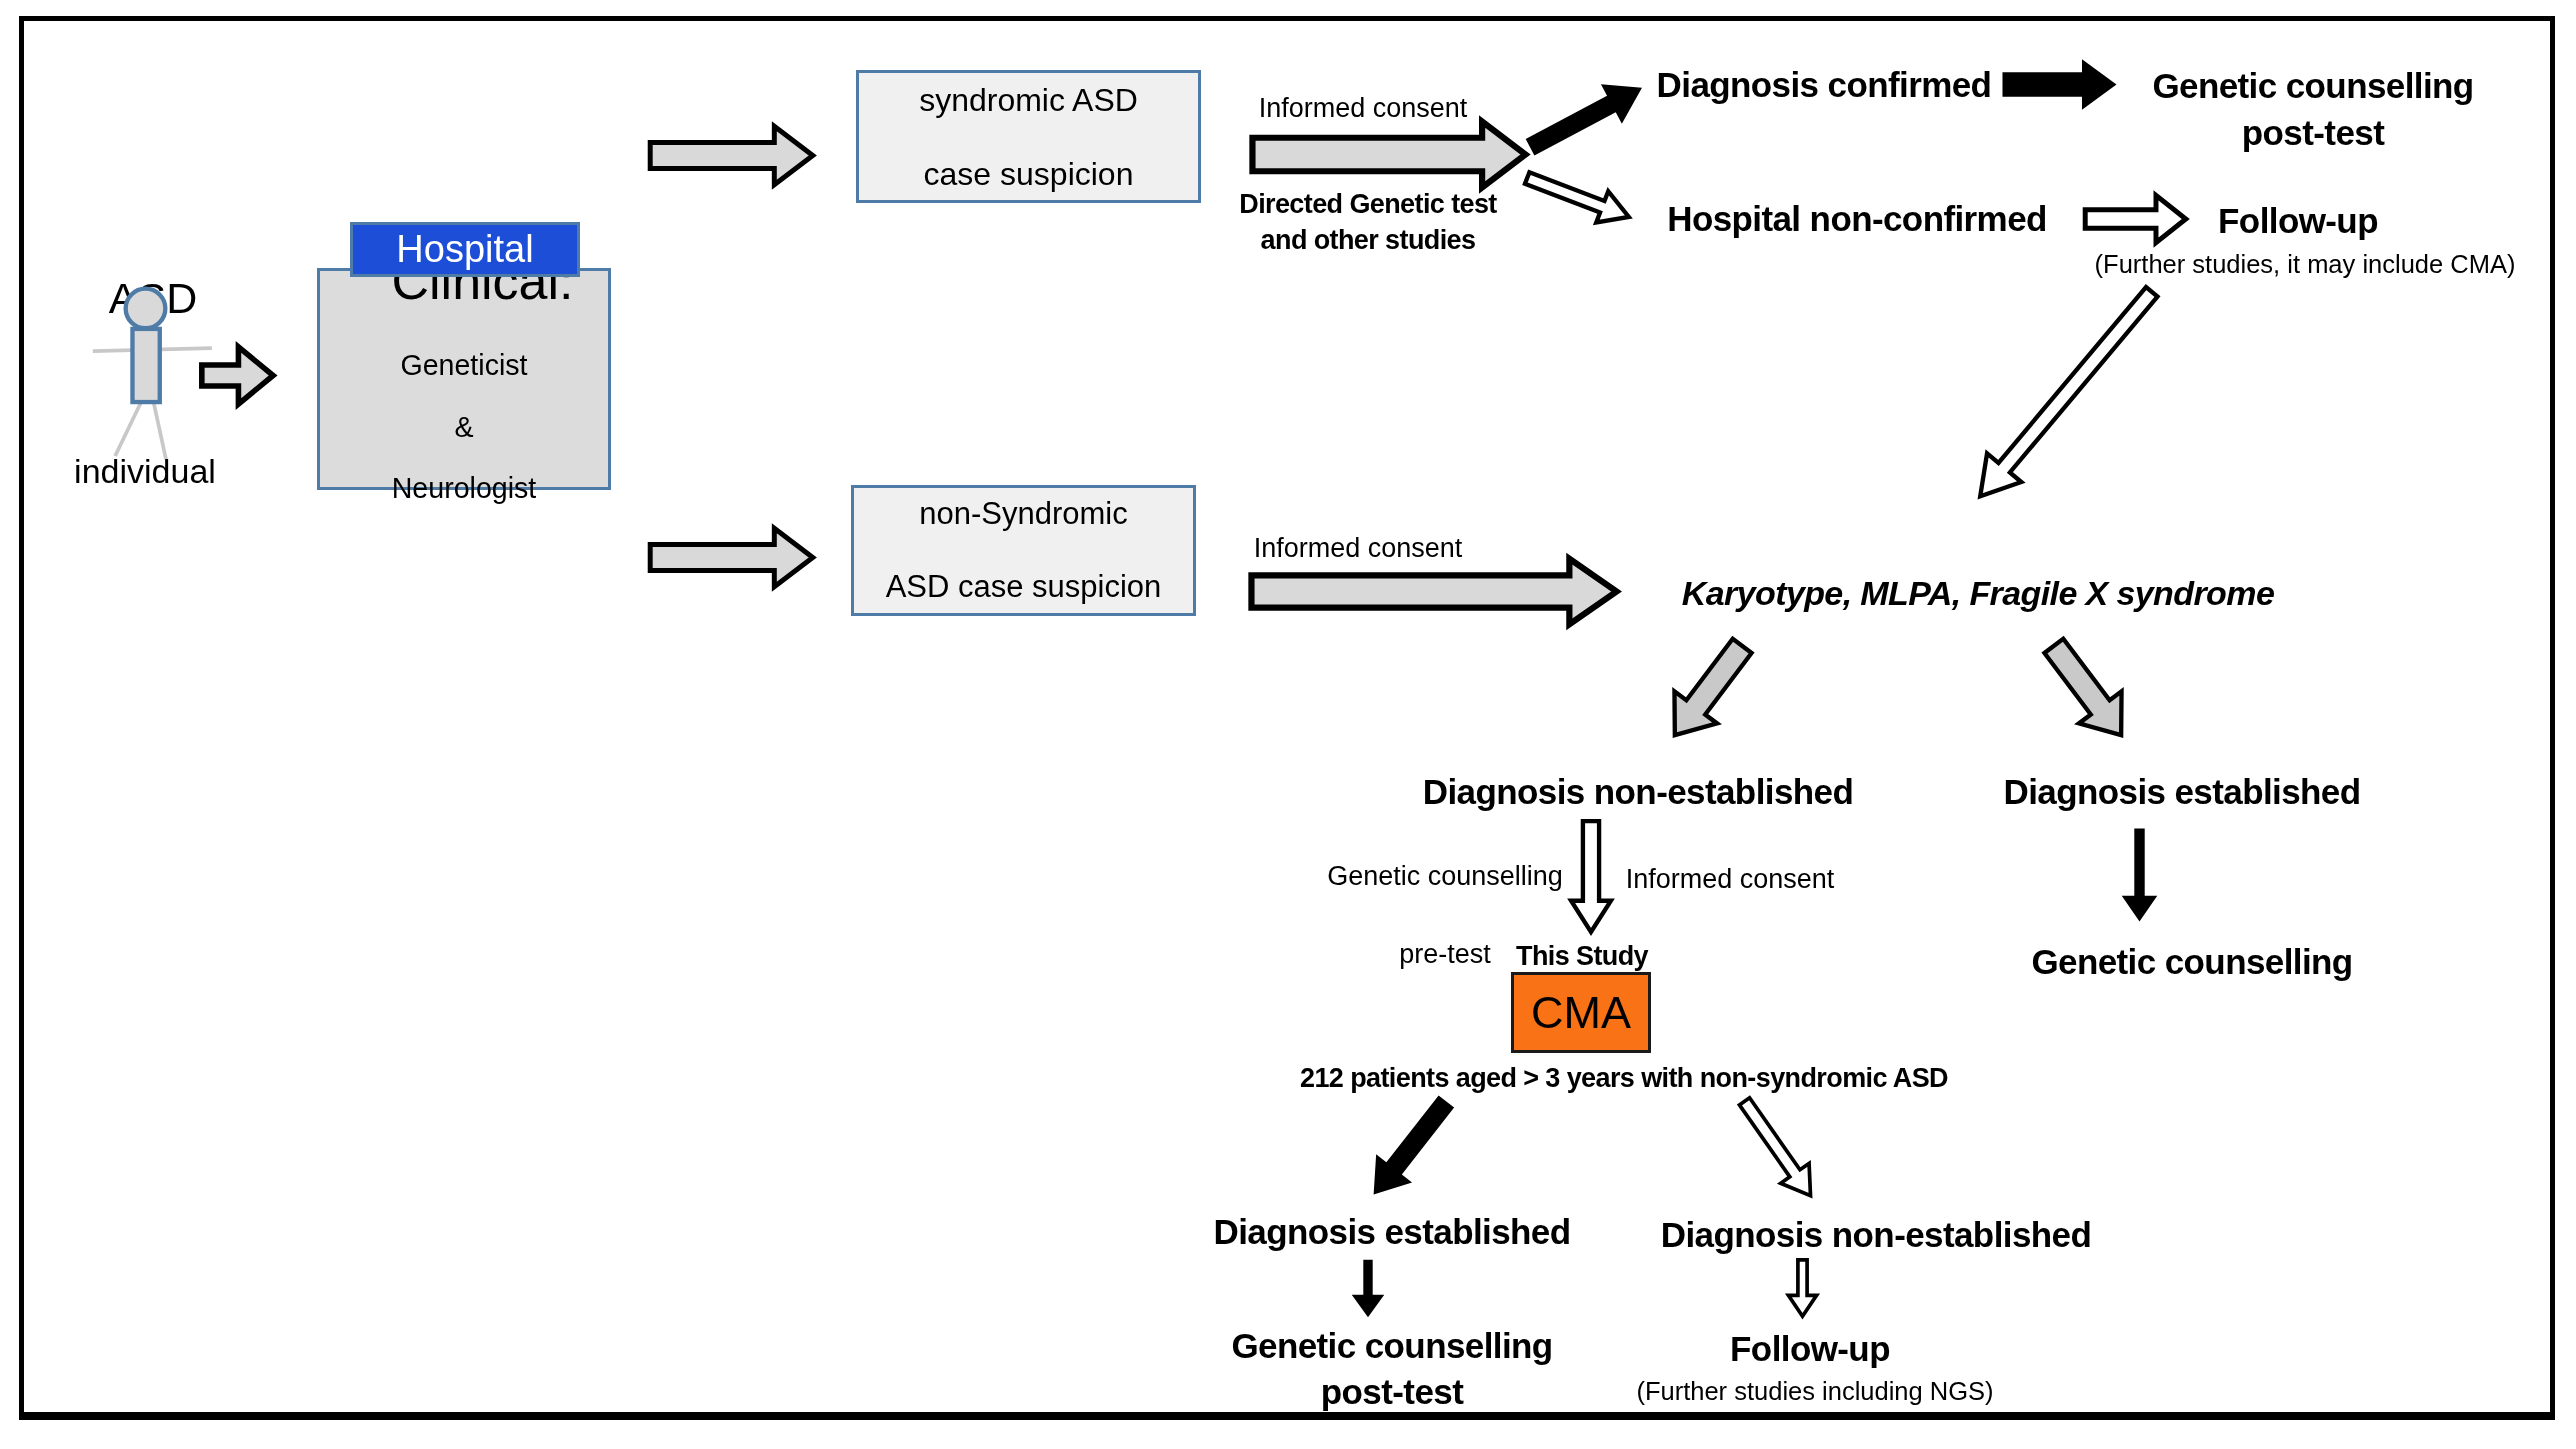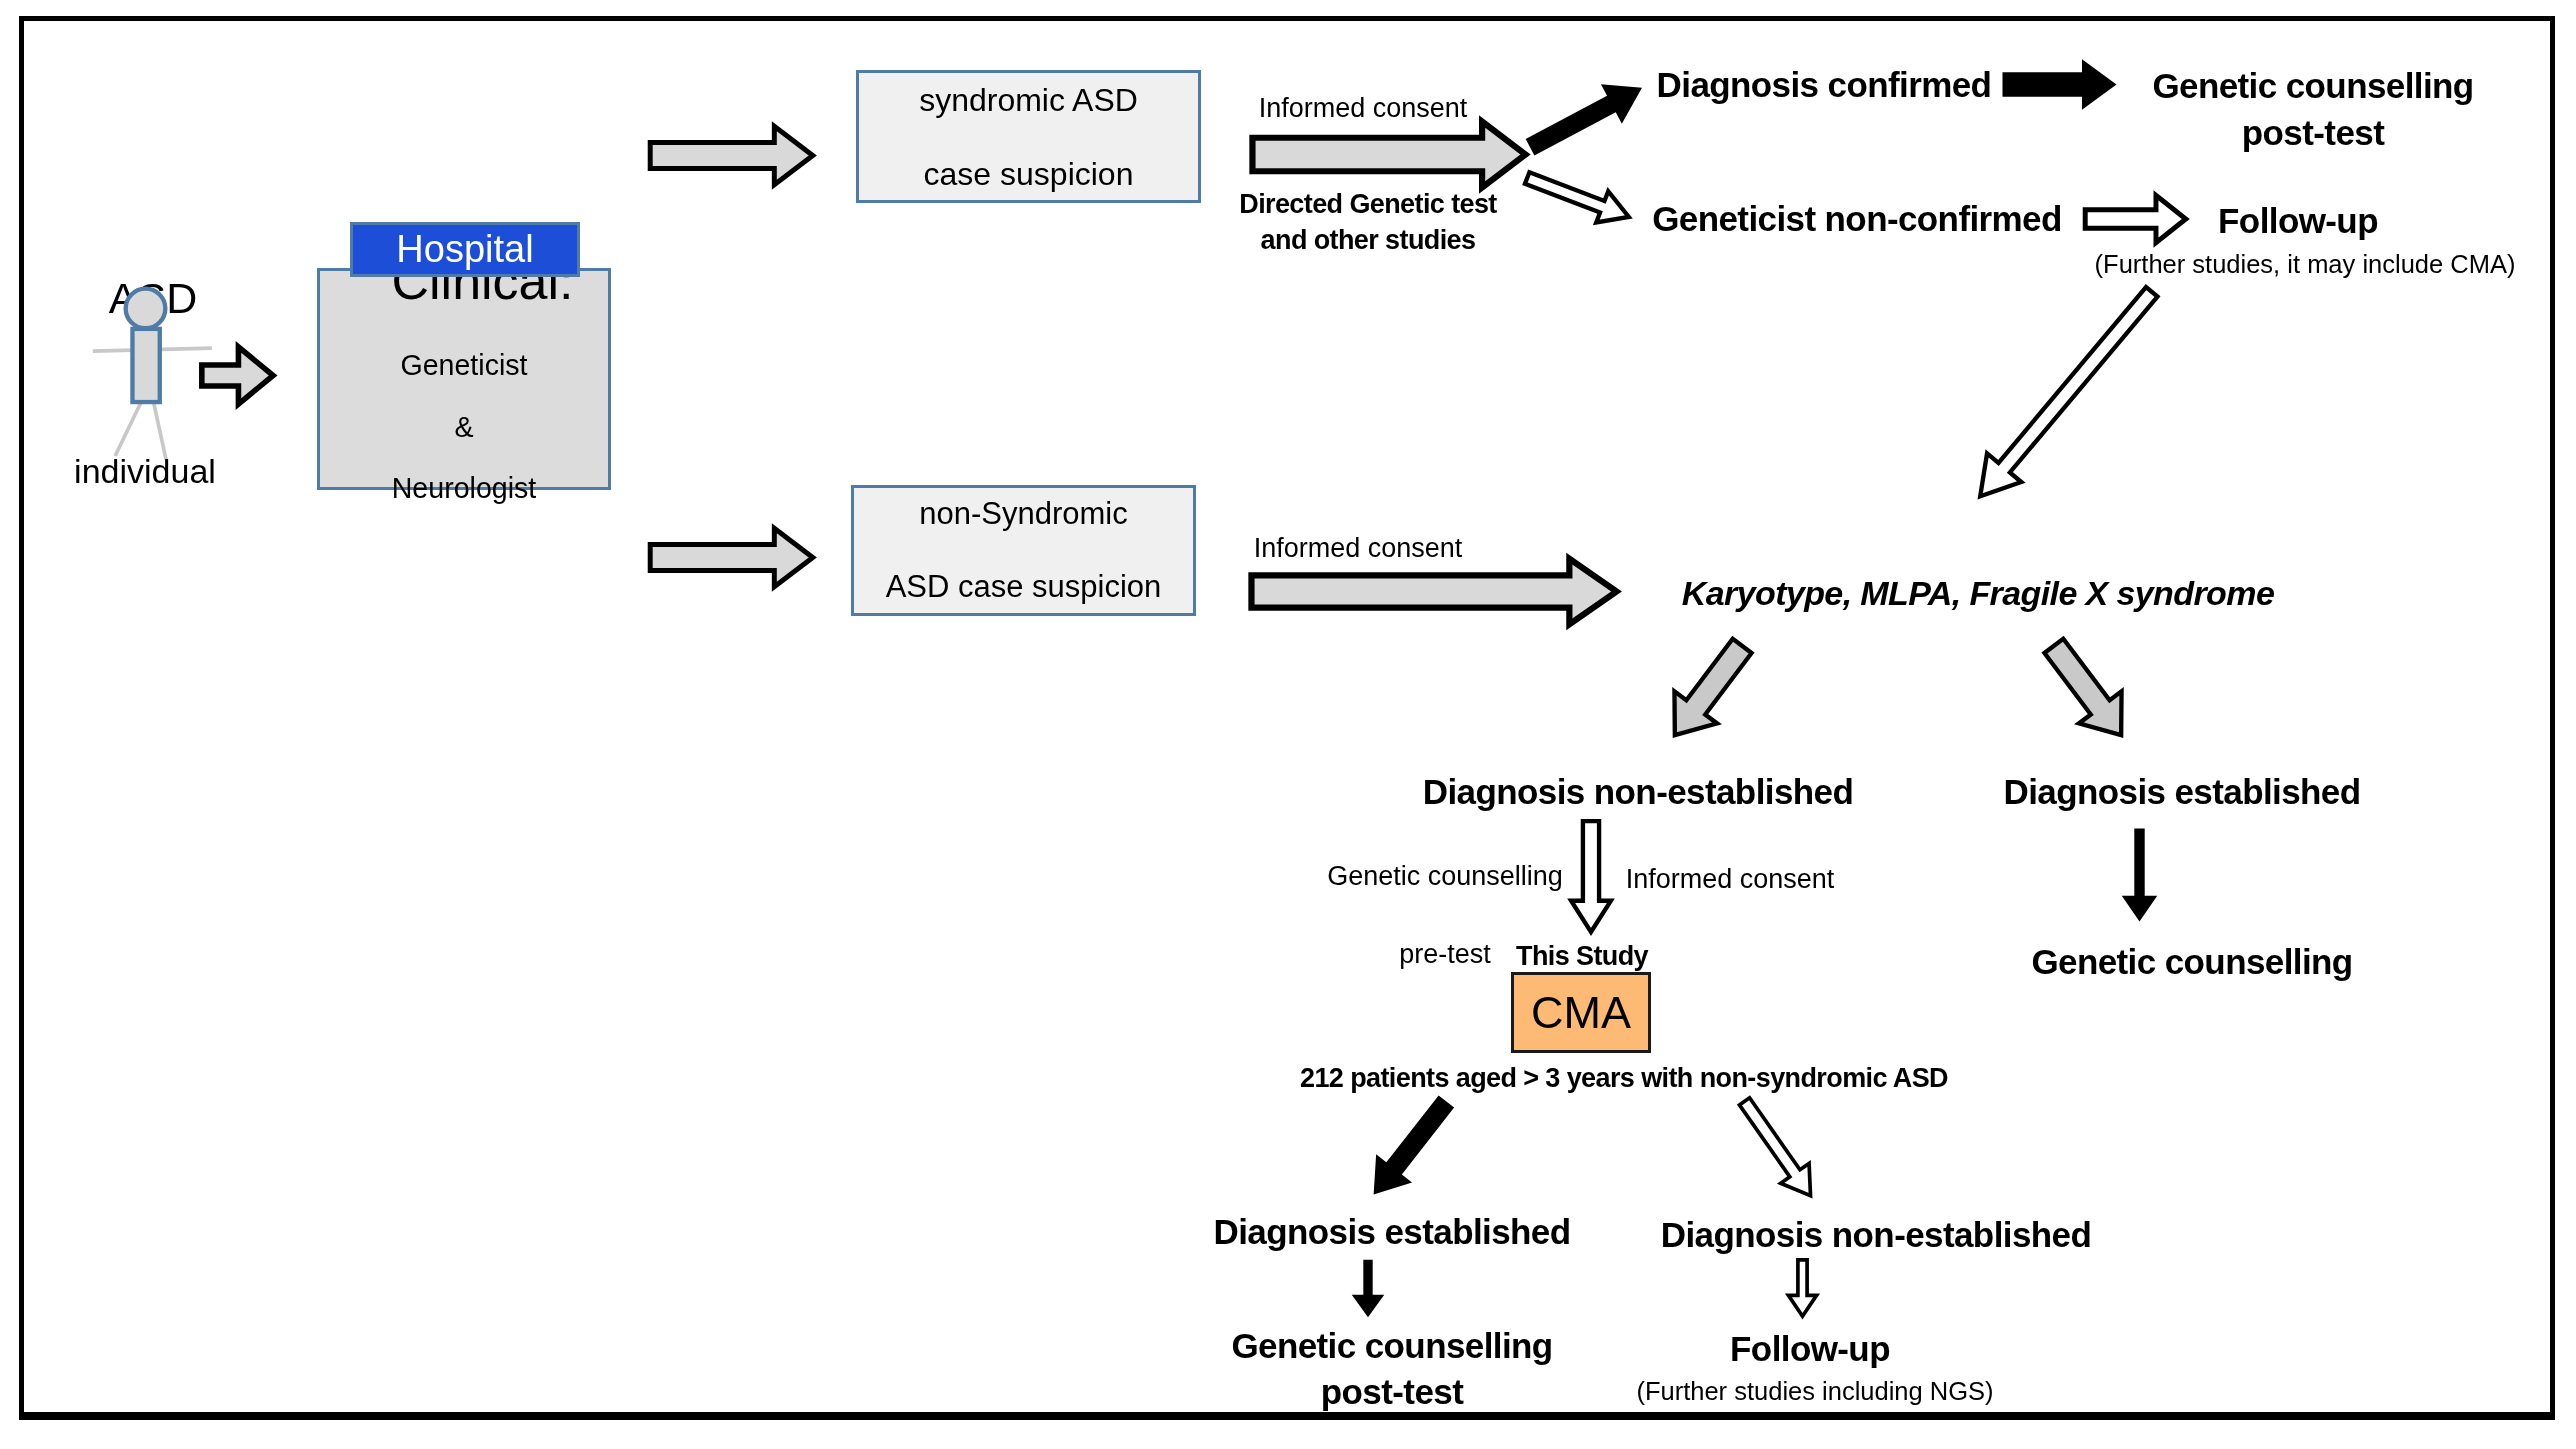--- a/index.html
+++ b/index.html
@@ -18,21 +18,21 @@
   .fs54{font-size:34px;}
   .fs44{font-size:27px;}
   .fs41{font-size:25.5px;}
   .box{position:absolute;box-sizing:border-box;display:flex;flex-direction:column;align-items:center;justify-content:center;text-align:center;gap:26px;}
   .bluebox{border:3.7px solid #4f7ba7;}
   .syn{background:#f0f0f0;font-size:32px;line-height:1.5;}
   .hospital-header{background:#1d4ed8;color:#ffffff;font-size:38px;z-index:3;}
   .clinical{background:#dcdcdc;z-index:2;}
   .clinical .t1{font-size:52px;margin-bottom:11.2px;margin-left:37px;}
   .clinical .t2{font-size:28.6px;line-height:1.25;}
-  .cma-box{background:#fdba74;border:3.1px solid #1a1a1a;font-size:45px;z-index:2;}
+  .cma-box{background:#f97316;border:3.1px solid #1a1a1a;font-size:45px;z-index:2;}
   svg.arrow{position:absolute;overflow:visible;}
   svg.person{position:absolute;overflow:visible;}
 </style>
 </head>
 <body>
 
 <div class="frame"></div>
 
 <div class="lbl fs70" style="left:153px;top:254px;margin-top:44px;">ASD</div>
 
@@ -66,21 +66,21 @@
 </div>
 
 <div class="lbl fs44" style="left:1363px;top:109px;">Informed consent</div>
 <div class="lbl fs44 b" style="left:1368px;top:205px;">Directed Genetic test</div>
 <div class="lbl fs44 b" style="left:1368px;top:241px;">and other studies</div>
 <div class="lbl fs44" style="left:1358px;top:549px;">Informed consent</div>
 
 <div class="lbl fs57 b" style="left:1824px;top:85px;">Diagnosis confirmed</div>
 <div class="lbl fs57 b" style="left:2313px;top:86px;">Genetic counselling</div>
 <div class="lbl fs57 b" style="left:2313px;top:133px;">post-test</div>
-<div class="lbl fs57 b" style="left:1857px;top:219px;">Geneticist non-confirmed</div>
+<div class="lbl fs57 b" style="left:1857px;top:219px;">Hospital non-confirmed</div>
 <div class="lbl fs57 b" style="left:2298px;top:221px;">Follow-up</div>
 <div class="lbl fs41" style="left:2305px;top:264px;">(Further studies, it may  include CMA)</div>
 
 <div class="lbl fs54 b" style="left:1978px;top:593px;font-style:italic;">Karyotype, MLPA, Fragile X syndrome</div>
 <div class="lbl fs57 b" style="left:1638px;top:792px;">Diagnosis non-established</div>
 <div class="lbl fs44" style="left:1445px;top:877px;">Genetic counselling</div>
 <div class="lbl fs44" style="left:1445px;top:919px;margin-top:36px;">pre-test</div>
 <div class="lbl fs44" style="left:1730px;top:880px;">Informed consent</div>
 
 <div class="lbl fs44 b" style="left:1582px;top:957px;">This Study</div>

